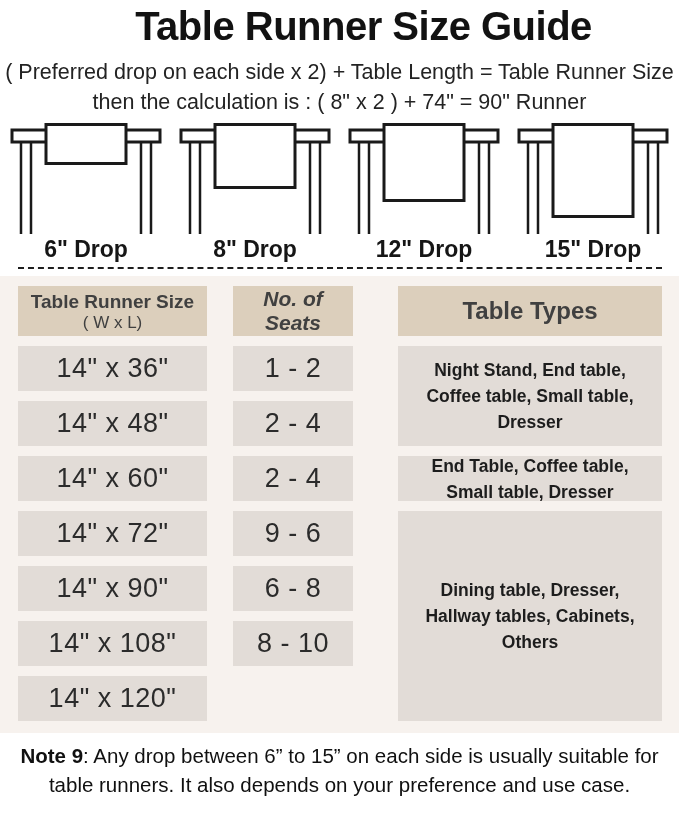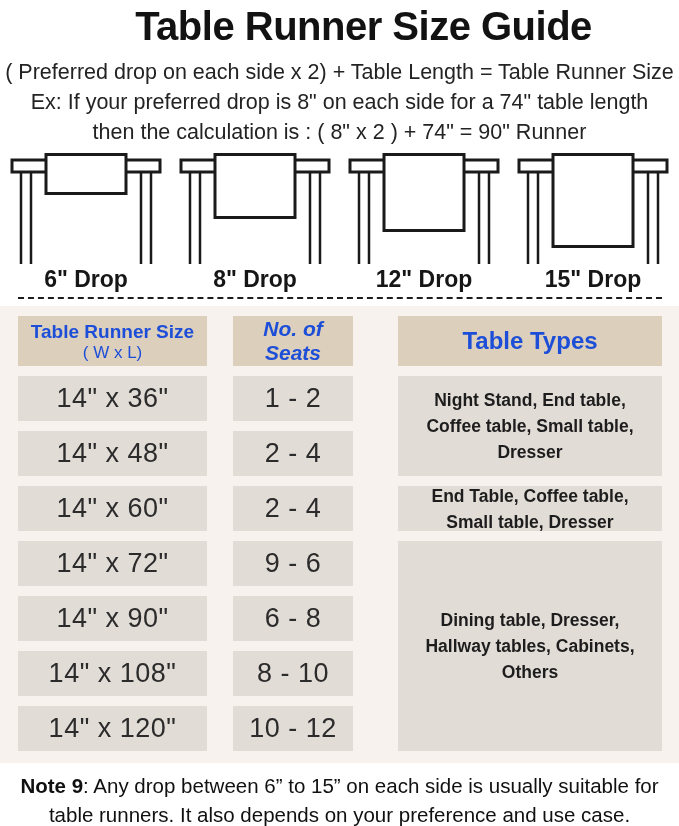--- a/index.html
+++ b/index.html
@@ -23,21 +23,21 @@
   
   .panel{background:#f7f2ee;margin-top:7px;padding:10px 0 12px 0;}
   .grid{
     display:grid;
     grid-template-columns:189px 26px 120px 45px 264px;
     grid-template-rows:50px repeat(7,45px);
     row-gap:10px;
     padding:0 17px 0 18px;
   }
   .cell{display:flex;align-items:center;justify-content:center;text-align:center;}
-  .hcell{background:#dccfbc;color:#1d4ed8;text-align:center;}
+  .hcell{background:#dccfbc;color:#404040;text-align:center;}
   .dcell{background:#e2dcd7;color:#2b2b2b;}
   .h1{grid-column:1;grid-row:1;flex-direction:column;font-weight:700;font-size:19px;line-height:22px;}
   .h1 .hsub{font-weight:400;font-size:17px;line-height:19px;}
   .h2{grid-column:3;grid-row:1;font-weight:700;font-size:21px;font-style:italic;}
   .h3{grid-column:5;grid-row:1;font-weight:700;font-size:24px;}
   .size{grid-column:1;font-size:27px;font-weight:400;letter-spacing:0.5px;}
   .seats{grid-column:3;font-size:27px;font-weight:400;letter-spacing:0.5px;}
   .types{grid-column:5;font-weight:700;font-size:17.5px;line-height:26px;padding:12px 12px;color:#1d1d1d;}
   .r1{grid-row:2}.r2{grid-row:3}.r3{grid-row:4}.r4{grid-row:5}.r5{grid-row:6}.r6{grid-row:7}.r7{grid-row:8}
   .tA{grid-row:2 / span 2}.tB{grid-row:4}.tC{grid-row:5 / span 4}
@@ -46,21 +46,20 @@
   .notes p{margin:0;}
   .note-label{font-weight:700;}
 </style>
 </head>
 <body>
 
 <div class="page">
 
   <div class="title">Table Runner Size Guide</div>
   <p class="sub">( Preferred drop on each side x 2) + Table Length = Table Runner Size</p>
-  <p class="sub">Ex: If your preferred drop is 8" on each side for a 74" table length</p>
   <p class="sub">then the calculation is : ( 8" x 2 ) + 74" = 90" Runner</p>
 
   <div class="illus-row">
     <svg class="illus" viewBox="0 0 160 112">
       <rect x="6" y="8" width="148" height="12" fill="#fff" stroke="#1a1a1a" stroke-width="3"></rect>
       <path d="M15 20 V112 M25 20 V112 M135 20 V112 M145 20 V112" stroke="#1a1a1a" stroke-width="2.5" fill="none"></path>
       <rect x="40" y="2.5" width="80" height="39" fill="#fff" stroke="#1a1a1a" stroke-width="3"></rect>
     </svg>
     <svg class="illus" viewBox="0 0 160 112">
       <rect x="6" y="8" width="148" height="12" fill="#fff" stroke="#1a1a1a" stroke-width="3"></rect>
@@ -103,21 +102,20 @@
       <div class="cell dcell size r5">14" x 90"</div>
       <div class="cell dcell size r6">14" x 108"</div>
       <div class="cell dcell size r7">14" x 120"</div>
 
       <div class="cell dcell seats r1">1 - 2</div>
       <div class="cell dcell seats r2">2 - 4</div>
       <div class="cell dcell seats r3">2 - 4</div>
       <div class="cell dcell seats r4">9 - 6</div>
       <div class="cell dcell seats r5">6 - 8</div>
       <div class="cell dcell seats r6">8 - 10</div>
-      <div class="cell dcell seats r7">10 - 12</div>
 
       <div class="cell dcell types tA">Night Stand, End table, Coffee table, Small table, Dresser</div>
       <div class="cell dcell types tB">End Table, Coffee table, Small table, Dresser</div>
       <div class="cell dcell types tC">Dining table, Dresser, Hallway tables, Cabinets, Others</div>
 
     </div>
   </div>
 
   <div class="notes">
     <p><span class="note-label">Note 9</span><span>: Any drop between 6” to 15” on each side is usually suitable for table runners. It also depends on your preference and use case.</span></p>

